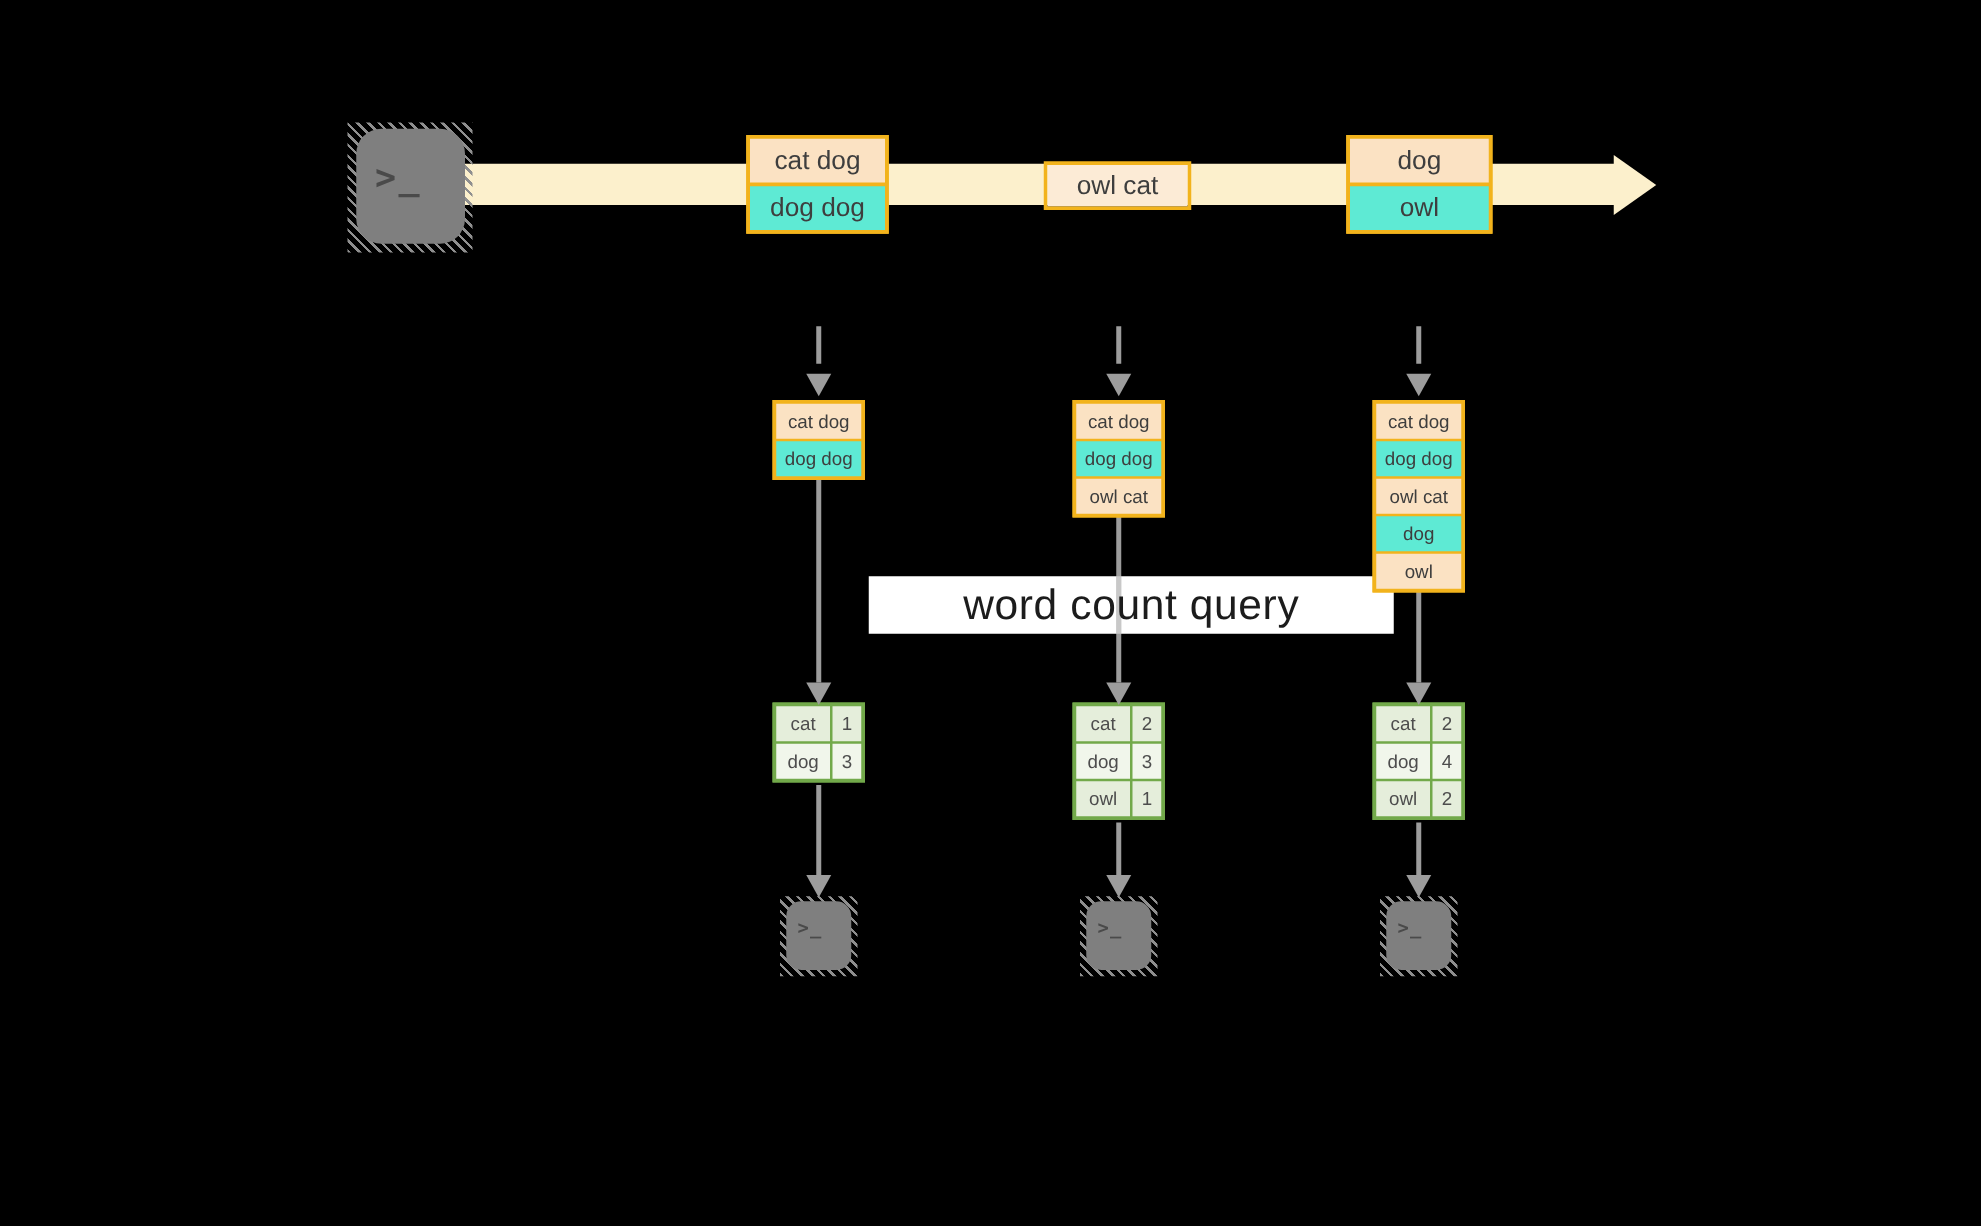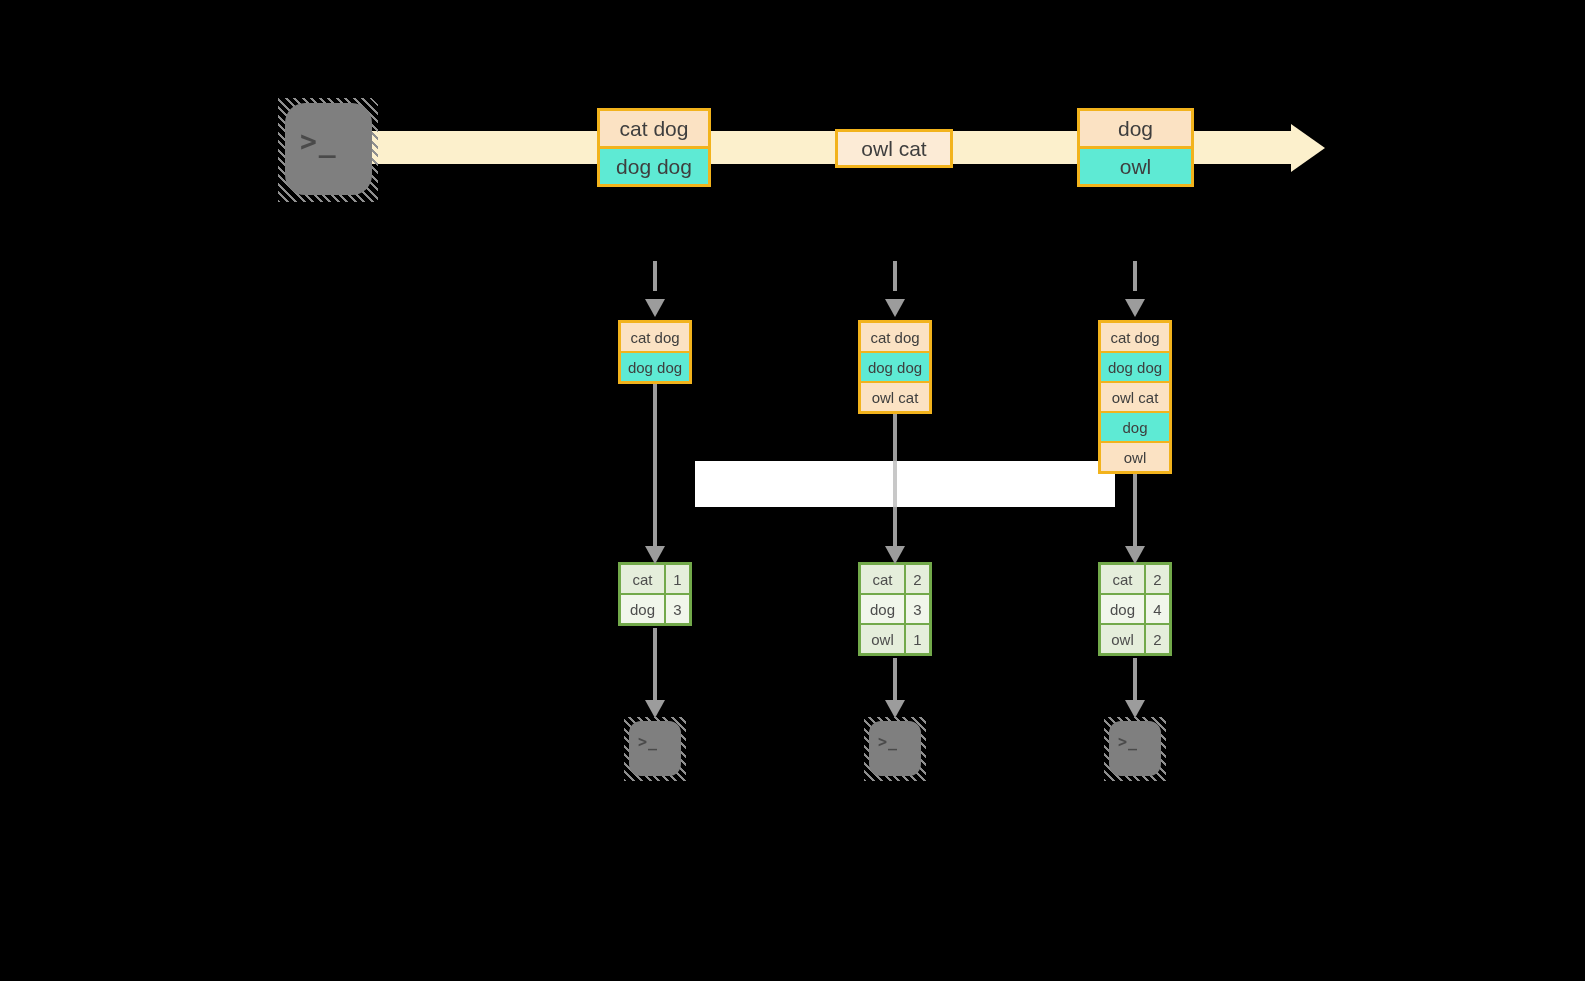--- a/index.html
+++ b/index.html
@@ -152,20 +152,21 @@
   </div>
   <div class="obox stack c3">
     <div class="row dark">cat dog</div>
     <div class="row light">dog dog</div>
     <div class="row dark">owl cat</div>
     <div class="row light">dog</div>
     <div class="row dark">owl</div>
   </div>
 
   <div class="banner"></div>
+  <div class="bannertext">word count query</div>
 
   <div class="vline v1"></div>
   <div class="vline v2"></div>
   <div class="linefade"></div>
   <div class="vline v3"></div>
   <div class="ahead thead c1"></div>
   <div class="ahead thead c2"></div>
   <div class="ahead thead c3"></div>
 
   <div class="gtable c1">

